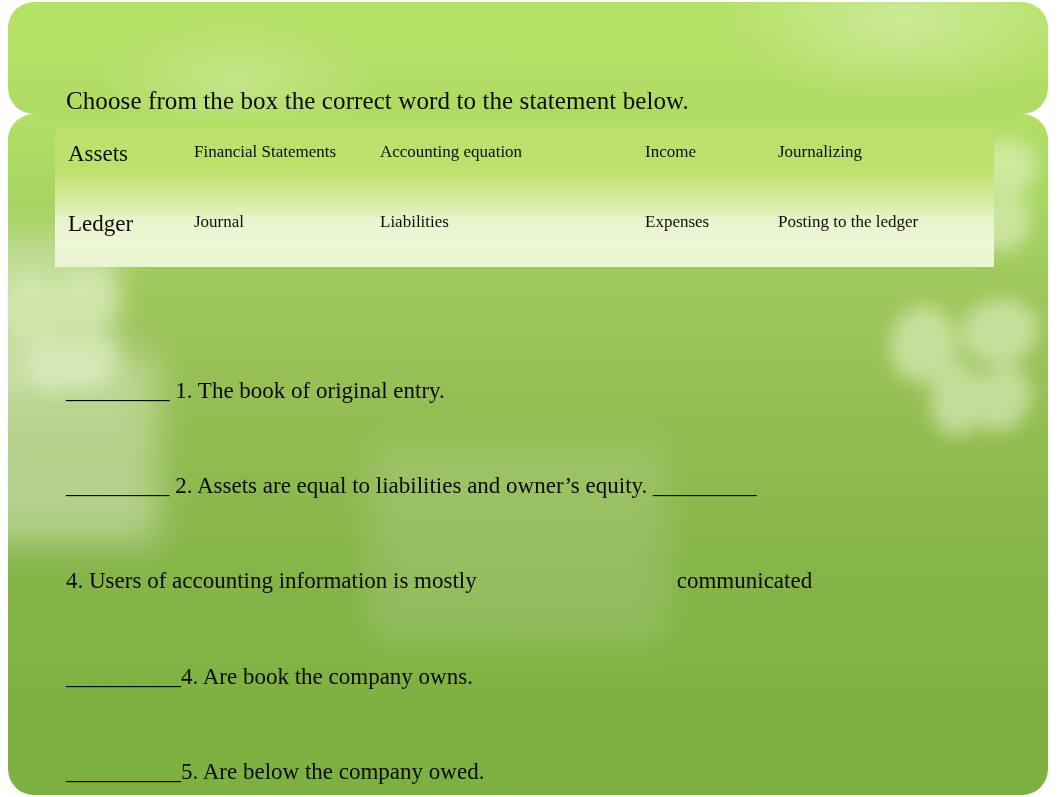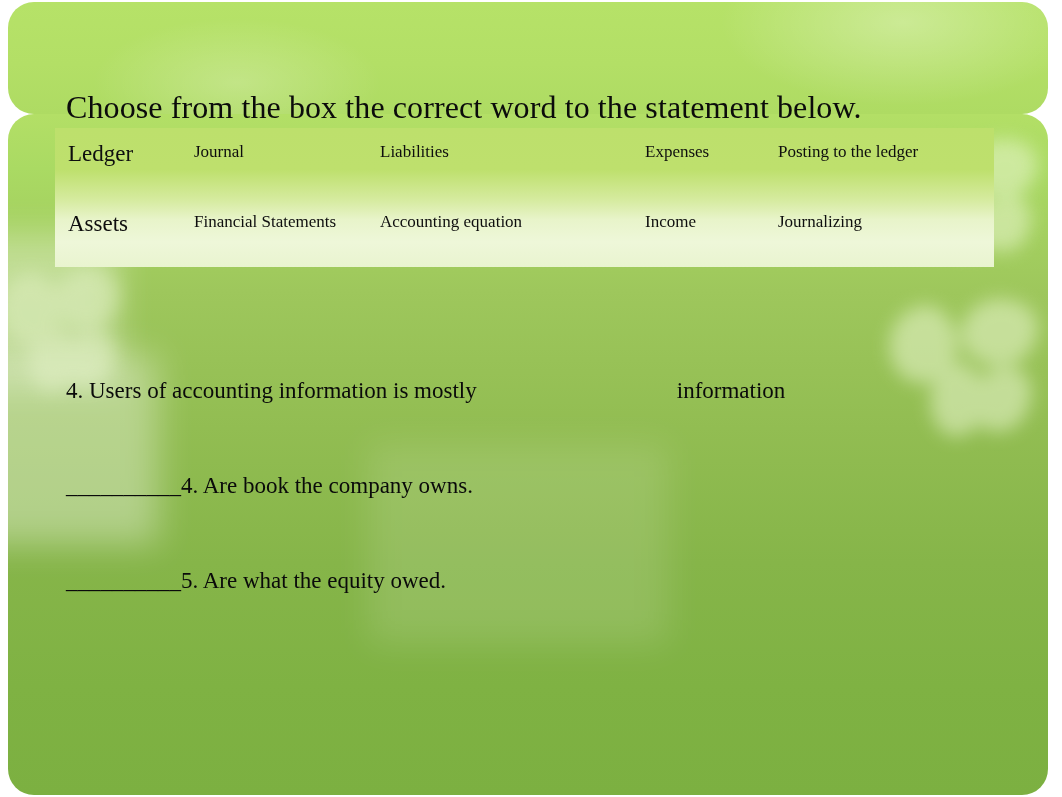--- a/index.html
+++ b/index.html
@@ -71,22 +71,22 @@
     position: absolute;
     display: block;
     background: #eaf6d0;
     border-radius: 60% 40% 55% 45%;
   }
 
   
   .heading {
     position: absolute;
     left: 66px;
-    top: 92px;
-    font-size: 32px;
+    top: 86px;
+    font-size: 25px;
     line-height: 30px;
     color: #0b0b0b;
     letter-spacing: 0.1px;
     white-space: nowrap;
   }
 
   
   .wordbox {
     position: absolute;
     left: 55px;
@@ -168,40 +168,42 @@
       <span style="left:40px; top:64px; width:48px; height:64px; transform:rotate(-6deg);"></span>
       <span style="left:76px; top:66px; width:50px; height:58px; transform:rotate(10deg);"></span>
     </div>
   </div>
 
   <div class="heading">Choose from the box the correct word to the statement below.</div>
 
   <table class="wordbox">
     <tbody>
       <tr>
+        <td class="col-a big">Assets</td>
+        <td class="col-b">Financial Statements</td>
+        <td class="col-c">Accounting equation</td>
+        <td class="col-d">Income</td>
+        <td class="col-e">Journalizing</td>
+      </tr>
+      <tr>
         <td class="col-a big">Ledger</td>
         <td class="col-b">Journal</td>
         <td class="col-c">Liabilities</td>
         <td class="col-d">Expenses</td>
         <td class="col-e">Posting to the ledger</td>
       </tr>
-      <tr>
-        <td class="col-a big">Assets</td>
-        <td class="col-b">Financial Statements</td>
-        <td class="col-c">Accounting equation</td>
-        <td class="col-d">Income</td>
-        <td class="col-e">Journalizing</td>
-      </tr>
     </tbody>
   </table>
 
   <div class="statements">
-    <span class="ln"><span>4. Users of accounting information is mostly</span><span class="gap"></span><span>information</span></span>
+    <span class="ln">_________ 1. The book of original entry.</span>
+    <span class="ln">_________ 2. Assets are equal to liabilities and owner’s equity. _________</span>
+    <span class="ln"><span>4. Users of accounting information is mostly</span><span class="gap"></span><span>communicated</span></span>
     <span class="ln">__________4. Are book the company owns.</span>
-    <span class="ln">__________5. Are what the equity owed.</span>
+    <span class="ln">__________5. Are below the company owed.</span>
     
     
     
     
     
   </div>
 
 </div>
 
 </body></html>

